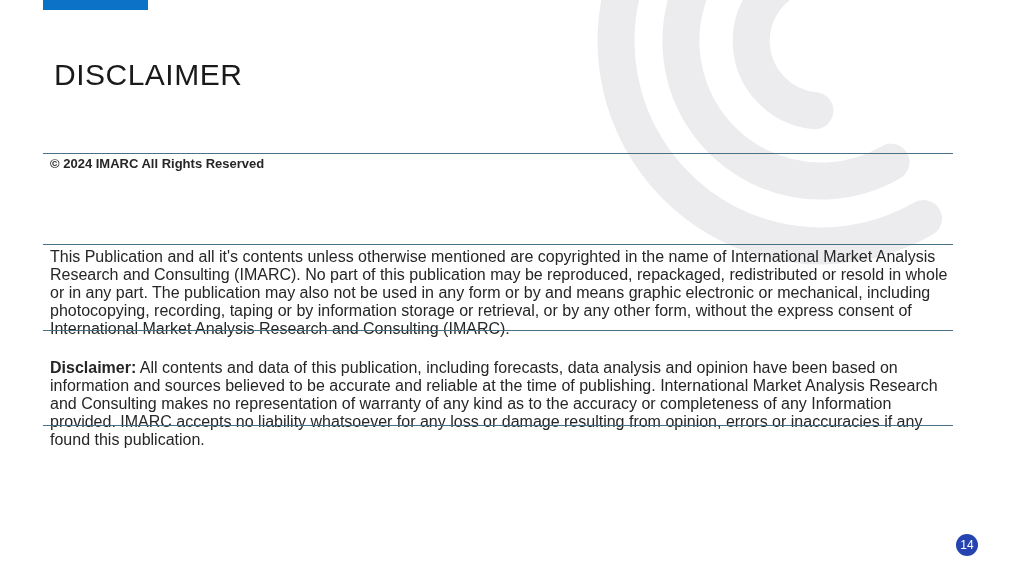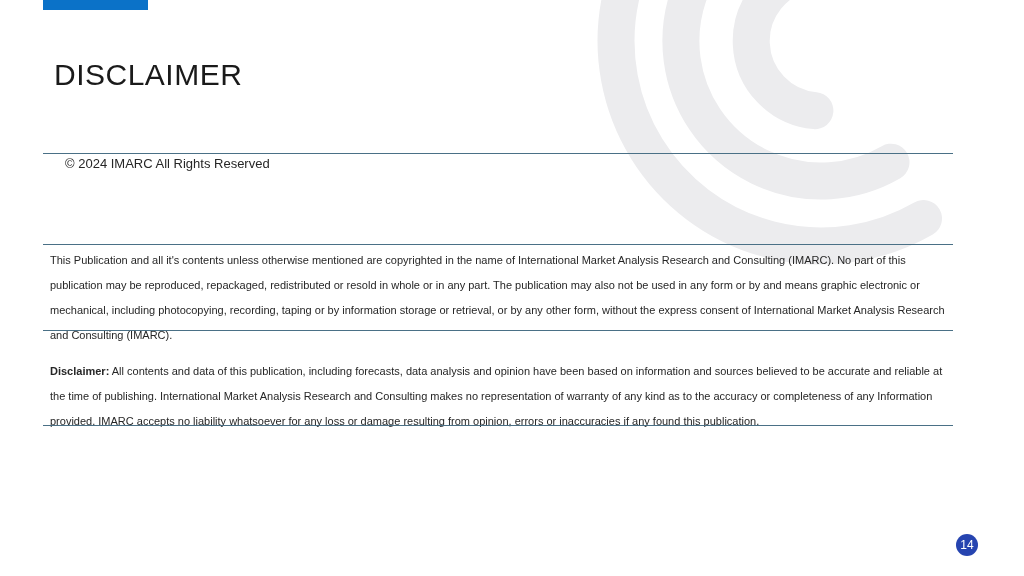--- a/index.html
+++ b/index.html
@@ -31,28 +31,27 @@
     left:43px;width:910px;height:1px;
     background:var(--line,#4a7086);
     z-index:2;
   }
   #divider-1{top:153px;}
   #divider-2{top:244px;}
   #divider-3{top:330px;}
   #divider-4{top:425px;}
   #copyright{
     left:50px;top:156px;width:900px;
-    font-size:13px;font-weight:normal;
+    font-size:13px;font-weight:bold;
     color:var(--body-ink,#222222);
     z-index:2;
-    margin-left:15px;
   }
   .para{
     left:50px;width:901px;
-    font-size:11px;line-height:25px;
+    font-size:16px;line-height:18px;
     color:var(--body-ink,#262626);
     z-index:2;
     text-align:left;
   }
   #para-1{top:248px;}
   #para-2{top:339px;margin-top:20px;}
   #para-3{top:431px;}
   .bold-prefix{font-weight:bold;}
   #page-badge{
     left:956px;top:534px;width:22px;height:22px;

